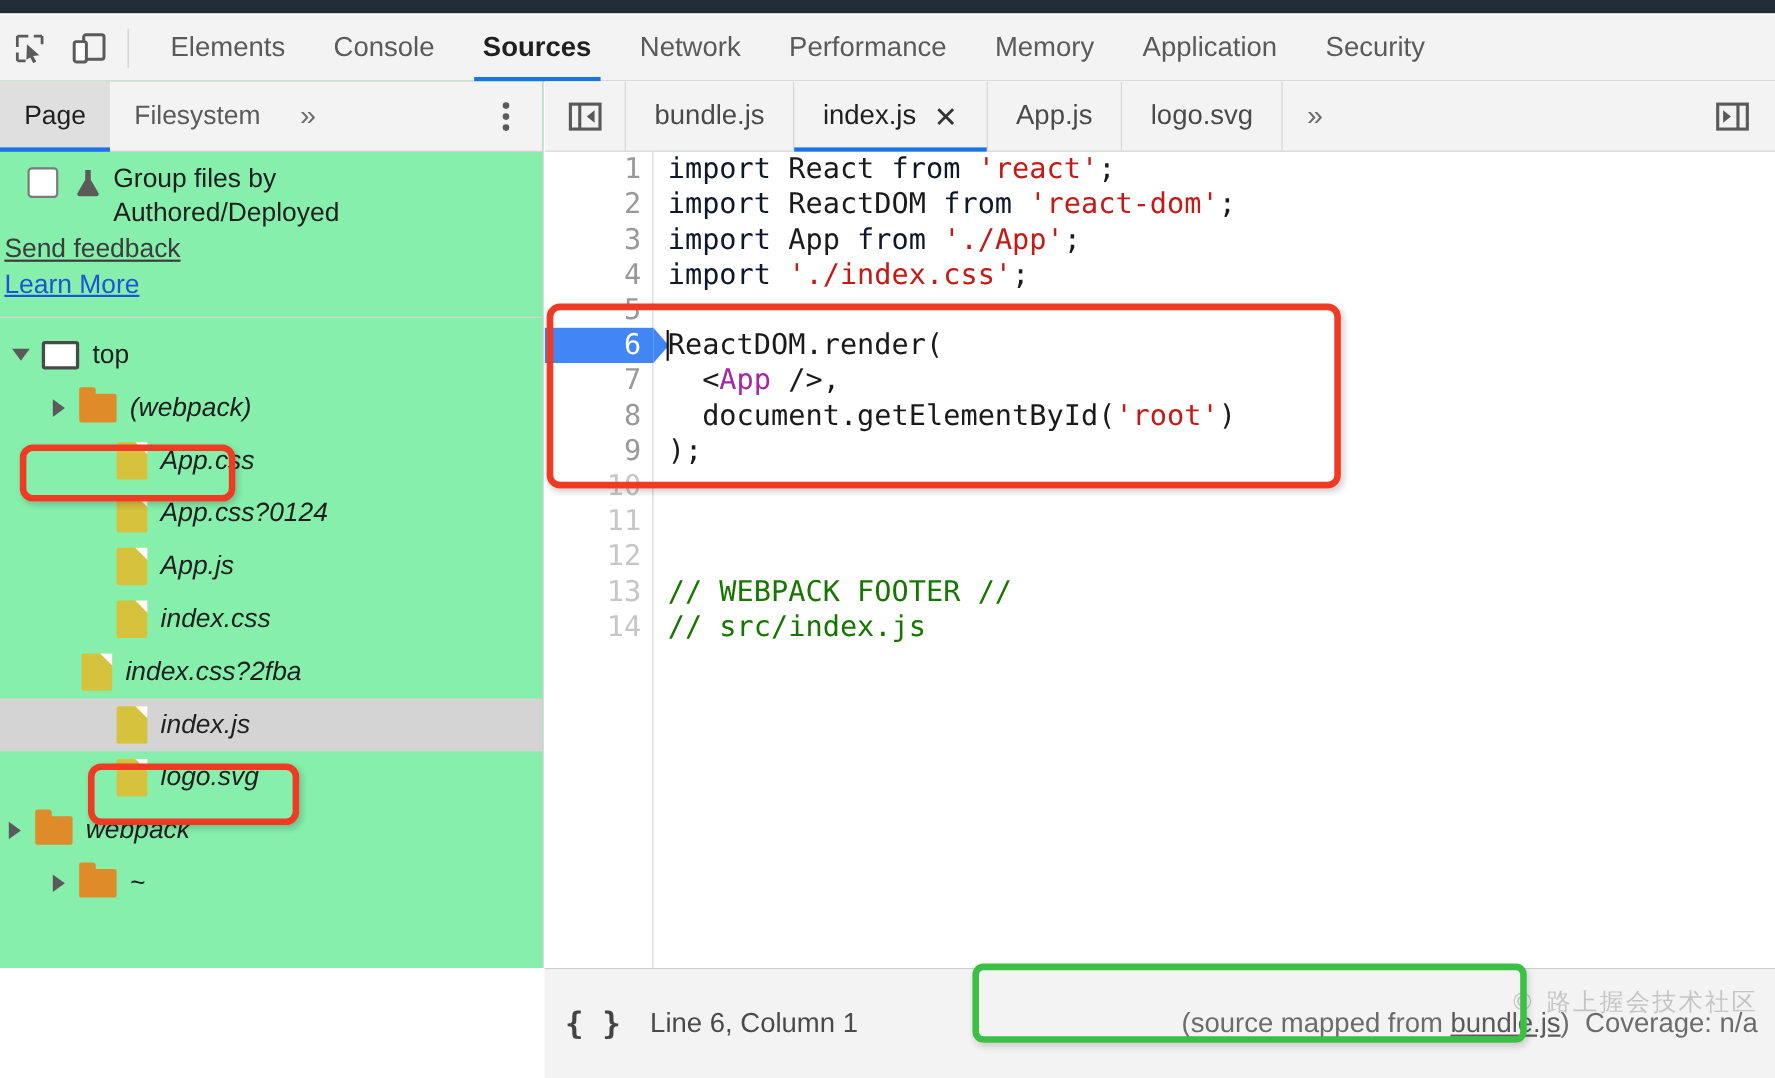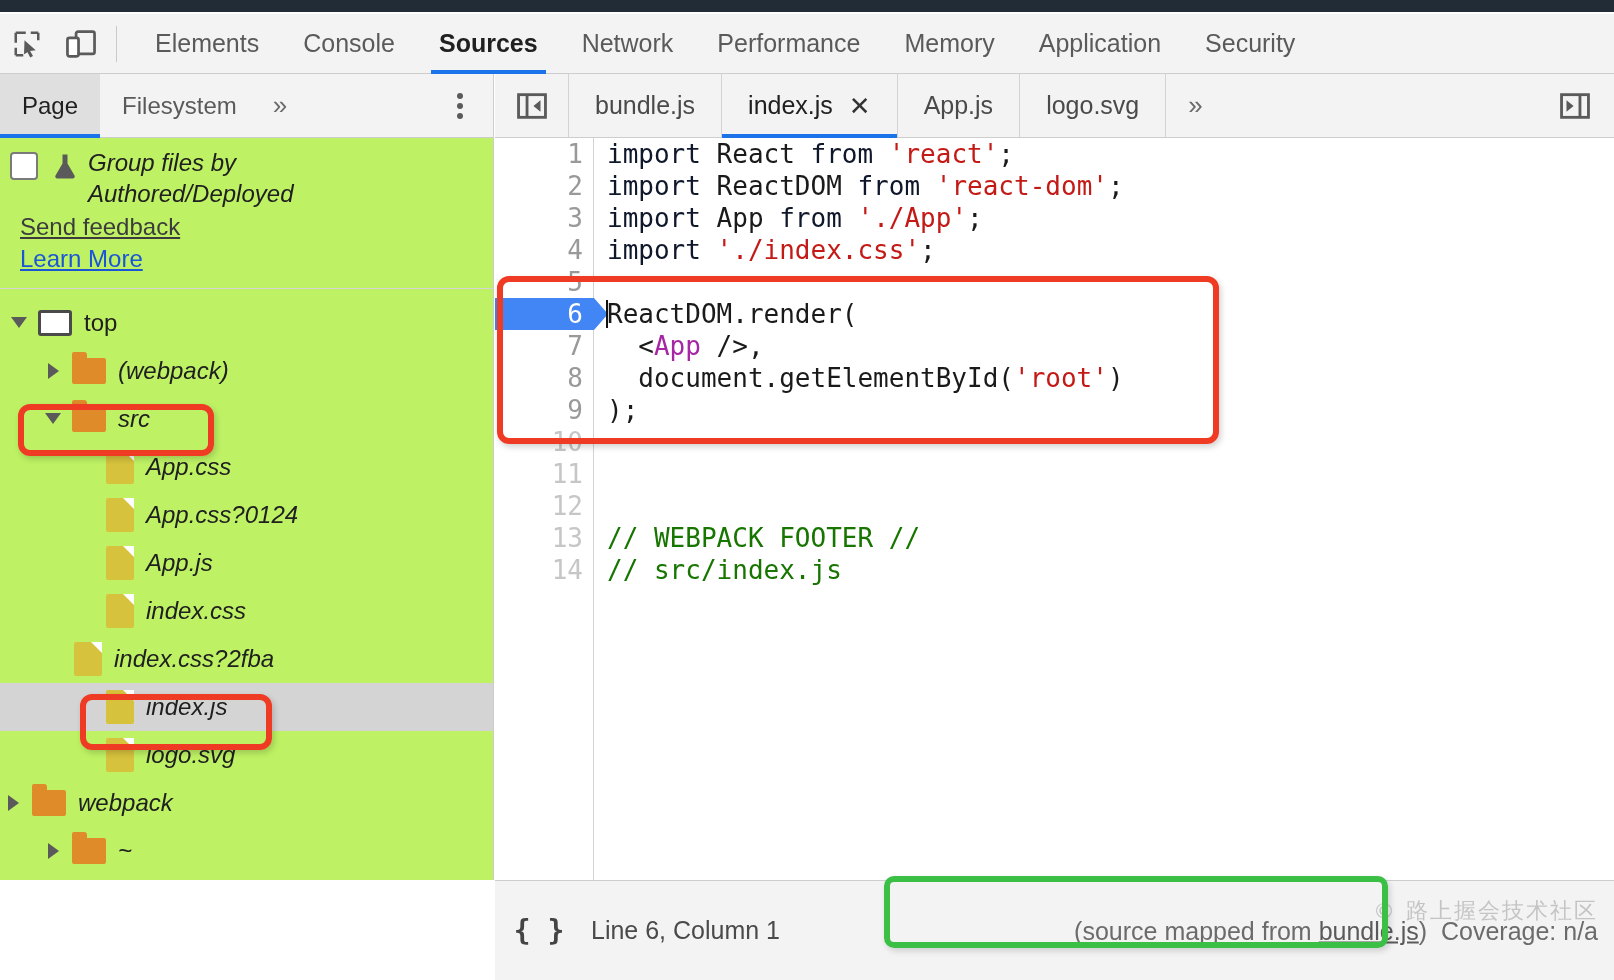--- a/index.html
+++ b/index.html
@@ -53,21 +53,21 @@
   }
   .panel-tab.active { color: #202020; font-weight: bold; }
   .panel-tab.active::after {
     content: ""; position: absolute; left: 14px; right: 14px; bottom: 0;
     height: 4px; background: #1a73e8;
   }
 
   
   .nav-pane {
     position: absolute; left: 0; top: 74px; width: 494px; height: 806px;
-    background: #bef264;
+    background: #86efac;
     border-right: 1px solid #cdcdcd;
     overflow: hidden;
   }
   .nav-subtabs {
     position: relative;
     height: 64px; width: 100%;
     background: #f3f3f3;
     border-bottom: 1px solid #cdcdcd;
     display: flex; align-items: center;
   }
@@ -91,30 +91,30 @@
     position: absolute; right: 30px; top: 50%; transform: translateY(-50%);
     display: flex; flex-direction: column; gap: 4px; align-items: center;
   }
   .nav-kebab i { width: 6px; height: 6px; border-radius: 50%; background: #5a5a5a; display: block; }
 
   
   .group-banner {
     padding: 10px 0 14px 0;
     border-bottom: 1px solid #d5d5d5;
   }
-  .group-row { display: flex; align-items: flex-start; padding-left: 10px; font-style: italic; }
+  .group-row { display: flex; align-items: flex-start; padding-left: 25px; }
   .group-chk {
     width: 28px; height: 28px; border: 2px solid #7a7a7a; border-radius: 4px;
     background: #fff; flex: none; margin-top: 4px;
   }
   .flask-icon { flex: none; margin: 4px 8px 0 12px; }
   .group-text {
     font-size: 24px; color: #202020; line-height: 1.28; max-width: 330px;
   }
-  .feedback-links { padding-left: 20px; margin-top: 2px; }
+  .feedback-links { padding-left: 4px; margin-top: 2px; }
   .feedback-links a {
     display: block; font-size: 24px; line-height: 1.3;
     text-decoration: underline;
   }
   .lnk-grey { color: #3c3c3c; }
   .lnk-blue { color: #1a56d6; }
 
   
   .tree { padding-top: 10px; font-size: 24px; color: #202020; }
   .tree-row {
@@ -384,29 +384,20 @@
           <span class="tree-label plain">top</span>
         </div>
         <div class="tree-row" style="padding-left: 40px;">
           <div class="tw">
             <div class="tri-right"></div>
           </div>
           <span class="ic">
             <span class="folder"></span>
           </span>
           <span class="tree-label">(webpack)</span>
-        </div>
-        <div class="tree-row" style="padding-left: 40px;">
-          <div class="tw">
-            <div class="tri-down"></div>
-          </div>
-          <span class="ic">
-            <span class="folder"></span>
-          </span>
-          <span class="tree-label">src</span>
         </div>
         <div class="tree-row" style="padding-left: 74px;">
           <div class="tw-spacer"></div>
           <span class="ic">
             <span class="fileic">
               <span class="body"></span>
               <span class="fold"></span>
             </span>
           </span>
           <span class="tree-label">App.css</span>

